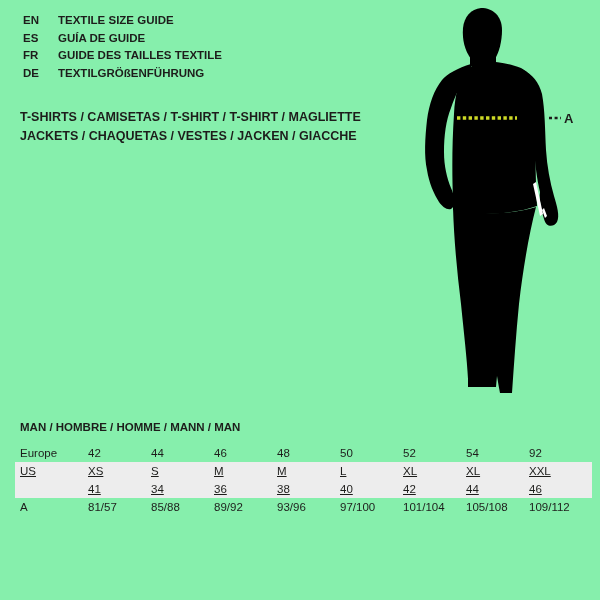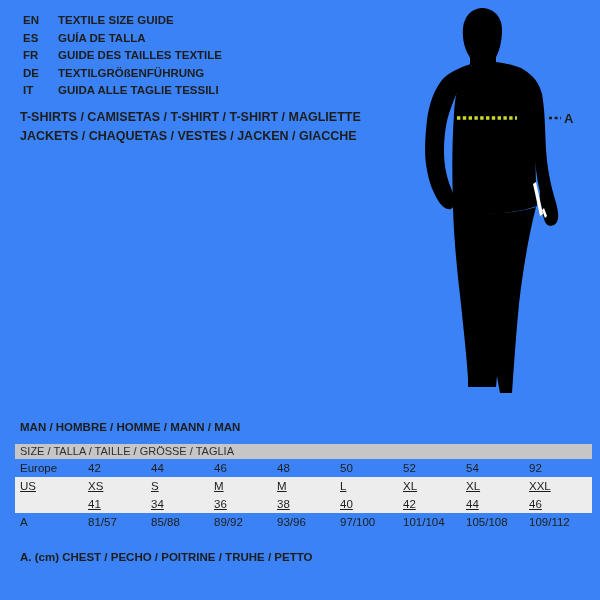--- a/index.html
+++ b/index.html
@@ -1,17 +1,17 @@
 <!DOCTYPE html>
 <html><head>
 <meta charset="utf-8">
 <style>
   html,body{margin:0;padding:0;background:#fff;}
   .canvas{
-    position:relative;width:600px;height:600px;background:#3b82f6;
+    position:relative;width:600px;height:600px;background:#86efac;
     font-family:"Liberation Sans",sans-serif;color:#1d1d1b;overflow:hidden;
   }
   
   .lang{position:absolute;left:23px;top:12px;font-weight:bold;font-size:11.5px;letter-spacing:0;}
   .lang-row{display:grid;grid-template-columns:35px auto;height:17.6px;line-height:17.6px;white-space:nowrap;}
   
   .cats{position:absolute;left:20px;top:108px;font-weight:bold;font-size:12.5px;line-height:19px;white-space:nowrap;}
   
   .figure{position:absolute;left:413px;top:4px;width:165px;height:390px;}
   
@@ -31,33 +31,29 @@
 
 <div class="canvas">
 
   <div class="lang">
     <div class="lang-row">
       <span>EN</span>
       <span>TEXTILE SIZE GUIDE</span>
     </div>
     <div class="lang-row">
       <span>ES</span>
-      <span>GUÍA DE TALLA</span>
+      <span>GUÍA DE GUIDE</span>
     </div>
     <div class="lang-row">
       <span>FR</span>
       <span>GUIDE DES TAILLES TEXTILE</span>
     </div>
     <div class="lang-row">
       <span>DE</span>
       <span>TEXTILGRÖßENFÜHRUNG</span>
-    </div>
-    <div class="lang-row">
-      <span>IT</span>
-      <span>GUIDA ALLE TAGLIE TESSILI</span>
     </div>
   </div>
 
   <div class="cats">
     <div>T-SHIRTS / CAMISETAS / T-SHIRT / T-SHIRT / MAGLIETTE</div>
     <div>JACKETS / CHAQUETAS / VESTES / JACKEN / GIACCHE</div>
   </div>
 
   <svg class="figure" viewBox="0 0 165 390" xmlns="http://www.w3.org/2000/svg">
 
@@ -79,21 +75,20 @@
     <line x1="44" y1="114" x2="104" y2="114" stroke="#cdd926" stroke-width="3.6" stroke-dasharray="3.4 2.4"></line>
 
     <line x1="136" y1="114" x2="148" y2="114" stroke="#1d1d1b" stroke-width="2.6" stroke-dasharray="3 2.6"></line>
 
     <text x="151" y="119" font-size="13" font-weight="600" fill="#1d1d1b" font-family="Liberation Sans, sans-serif" id="measure-label-text">A</text>
   </svg>
 
   <div class="section-title">MAN / HOMBRE / HOMME / MANN / MAN</div>
 
   <div class="size-table">
-    <div class="t-header">SIZE / TALLA / TAILLE / GRÖSSE / TAGLIA</div>
 
     <div class="t-row">
       <div class="t-label">Europe</div>
       <div class="t-cell">42</div>
       <div class="t-cell">44</div>
       <div class="t-cell">46</div>
       <div class="t-cell">48</div>
       <div class="t-cell">50</div>
       <div class="t-cell">52</div>
       <div class="t-cell">54</div>
@@ -130,15 +125,14 @@
       <div class="t-cell">85/88</div>
       <div class="t-cell">89/92</div>
       <div class="t-cell">93/96</div>
       <div class="t-cell">97/100</div>
       <div class="t-cell">101/104</div>
       <div class="t-cell">105/108</div>
       <div class="t-cell">109/112</div>
     </div>
   </div>
 
-  <div class="footnote">A. (cm) CHEST / PECHO / POITRINE / TRUHE / PETTO</div>
 
 </div>
 
 </body></html>

